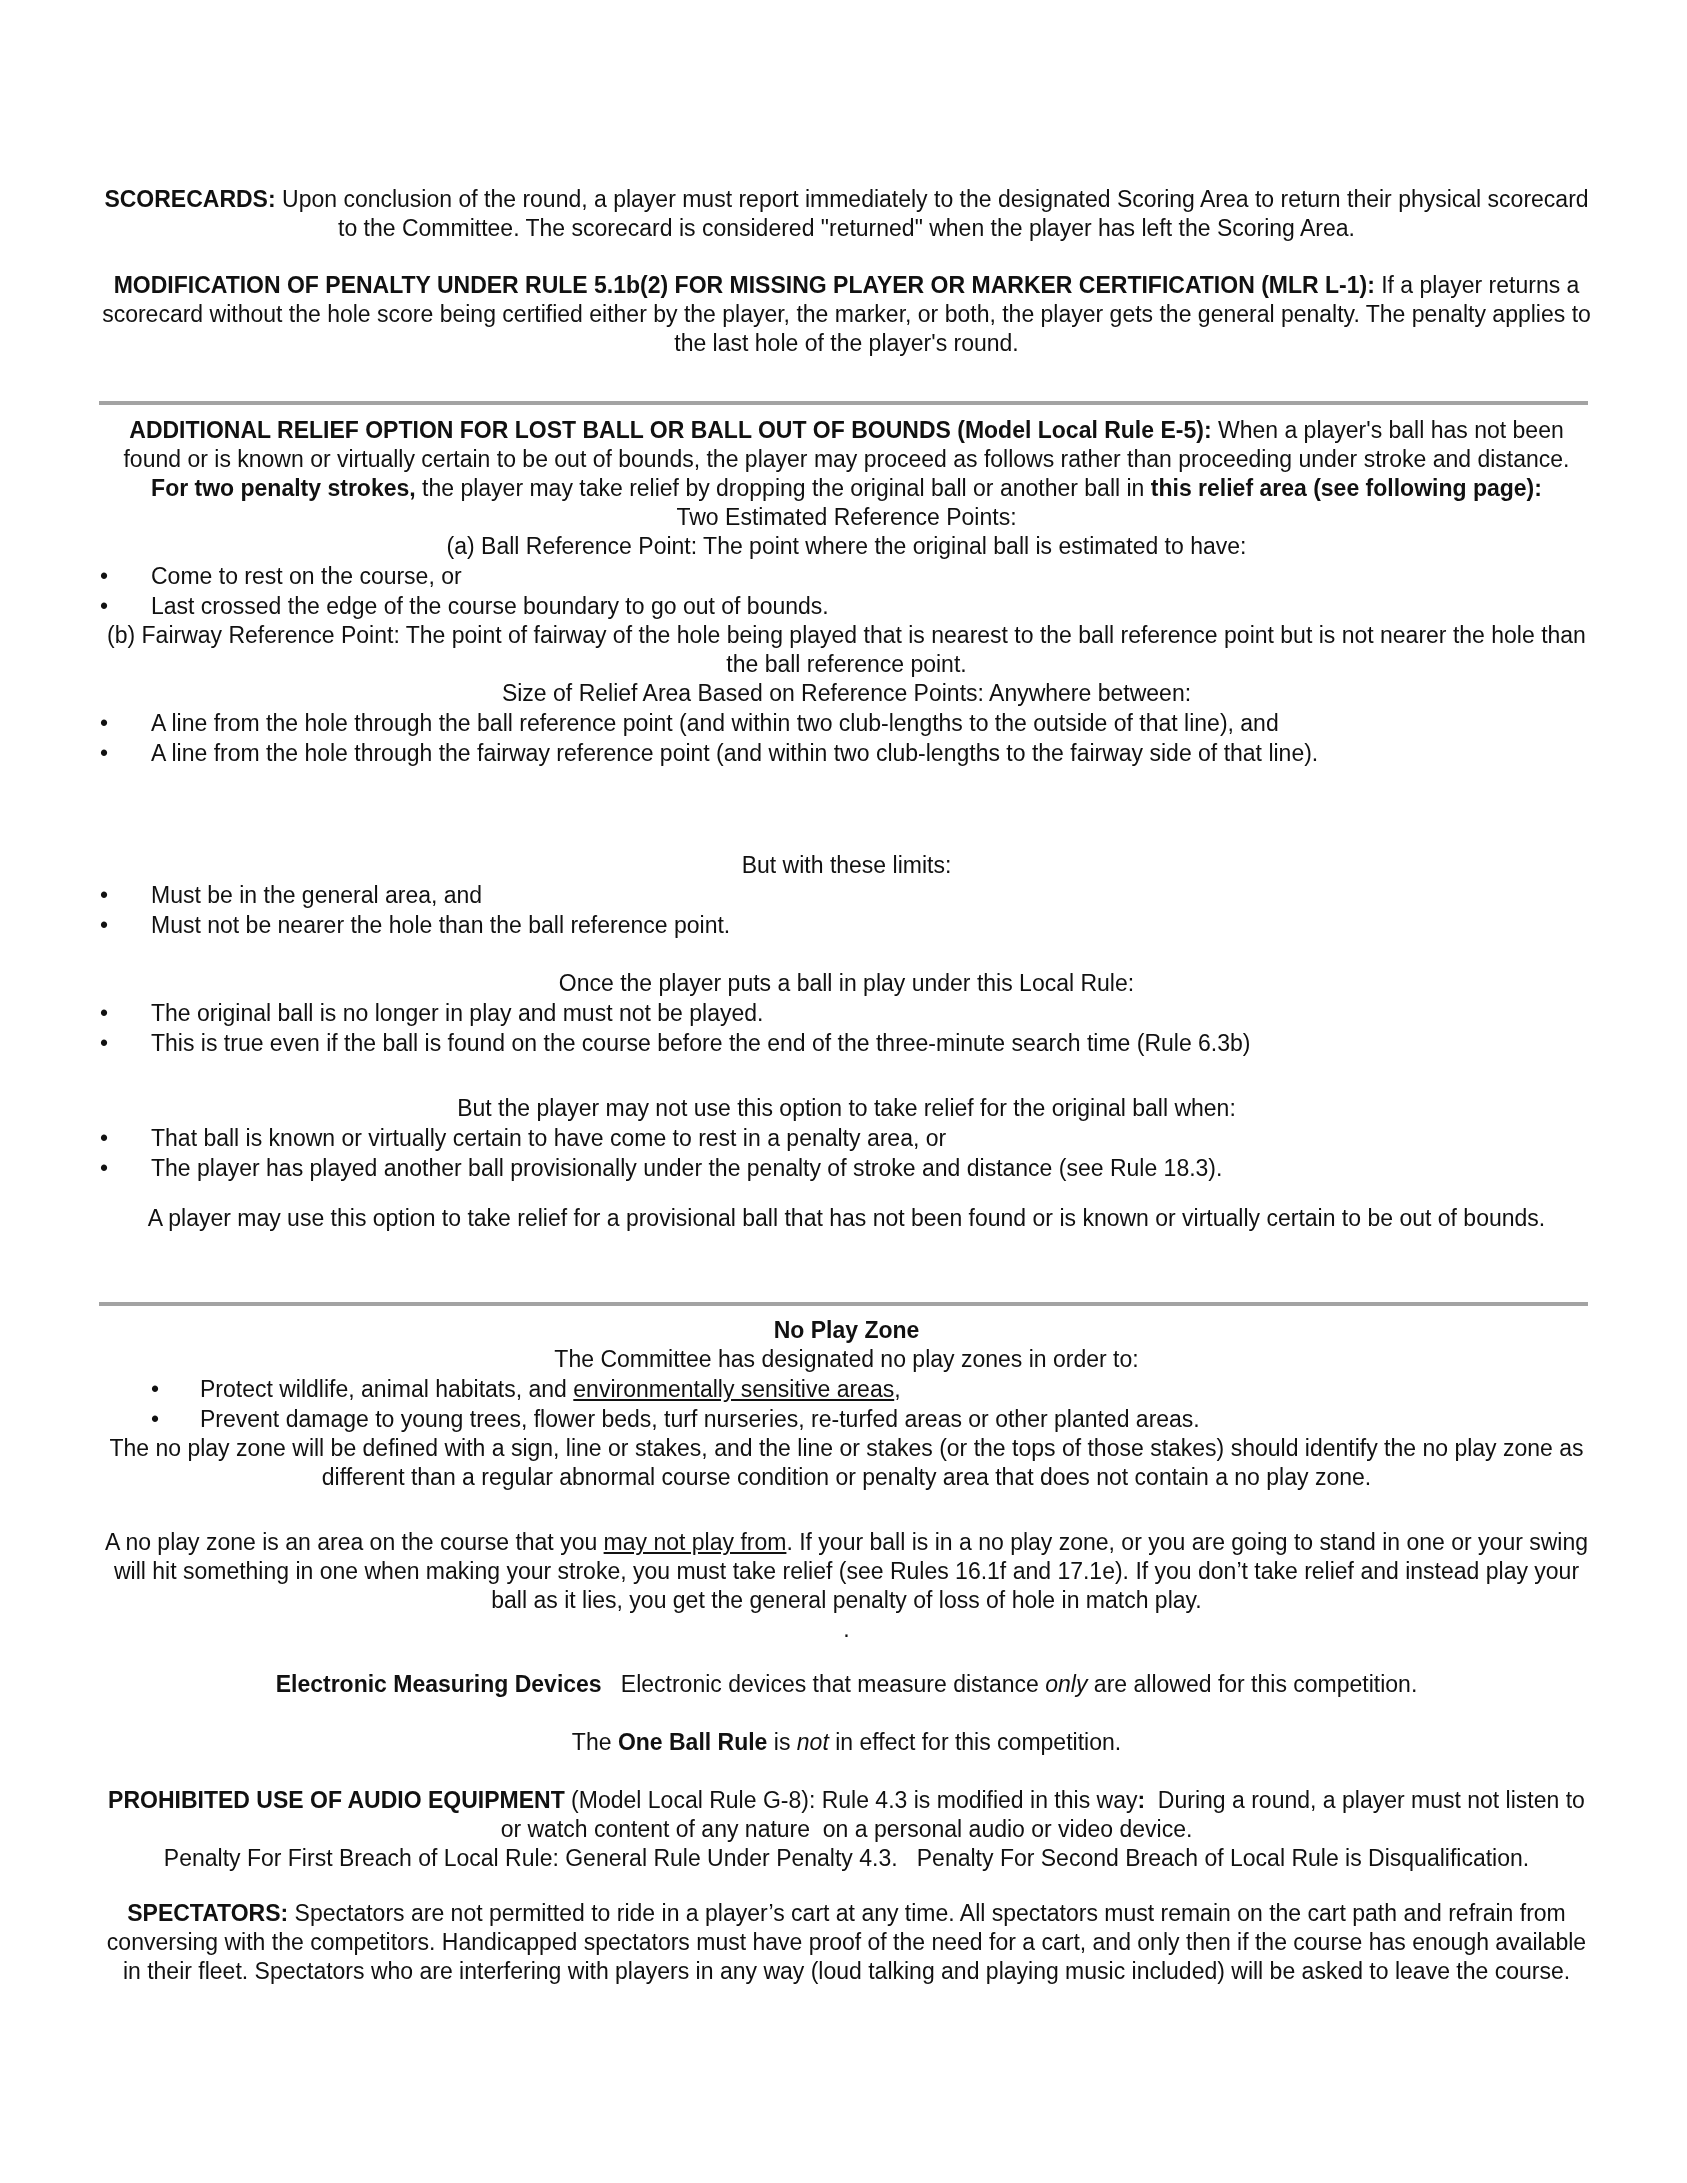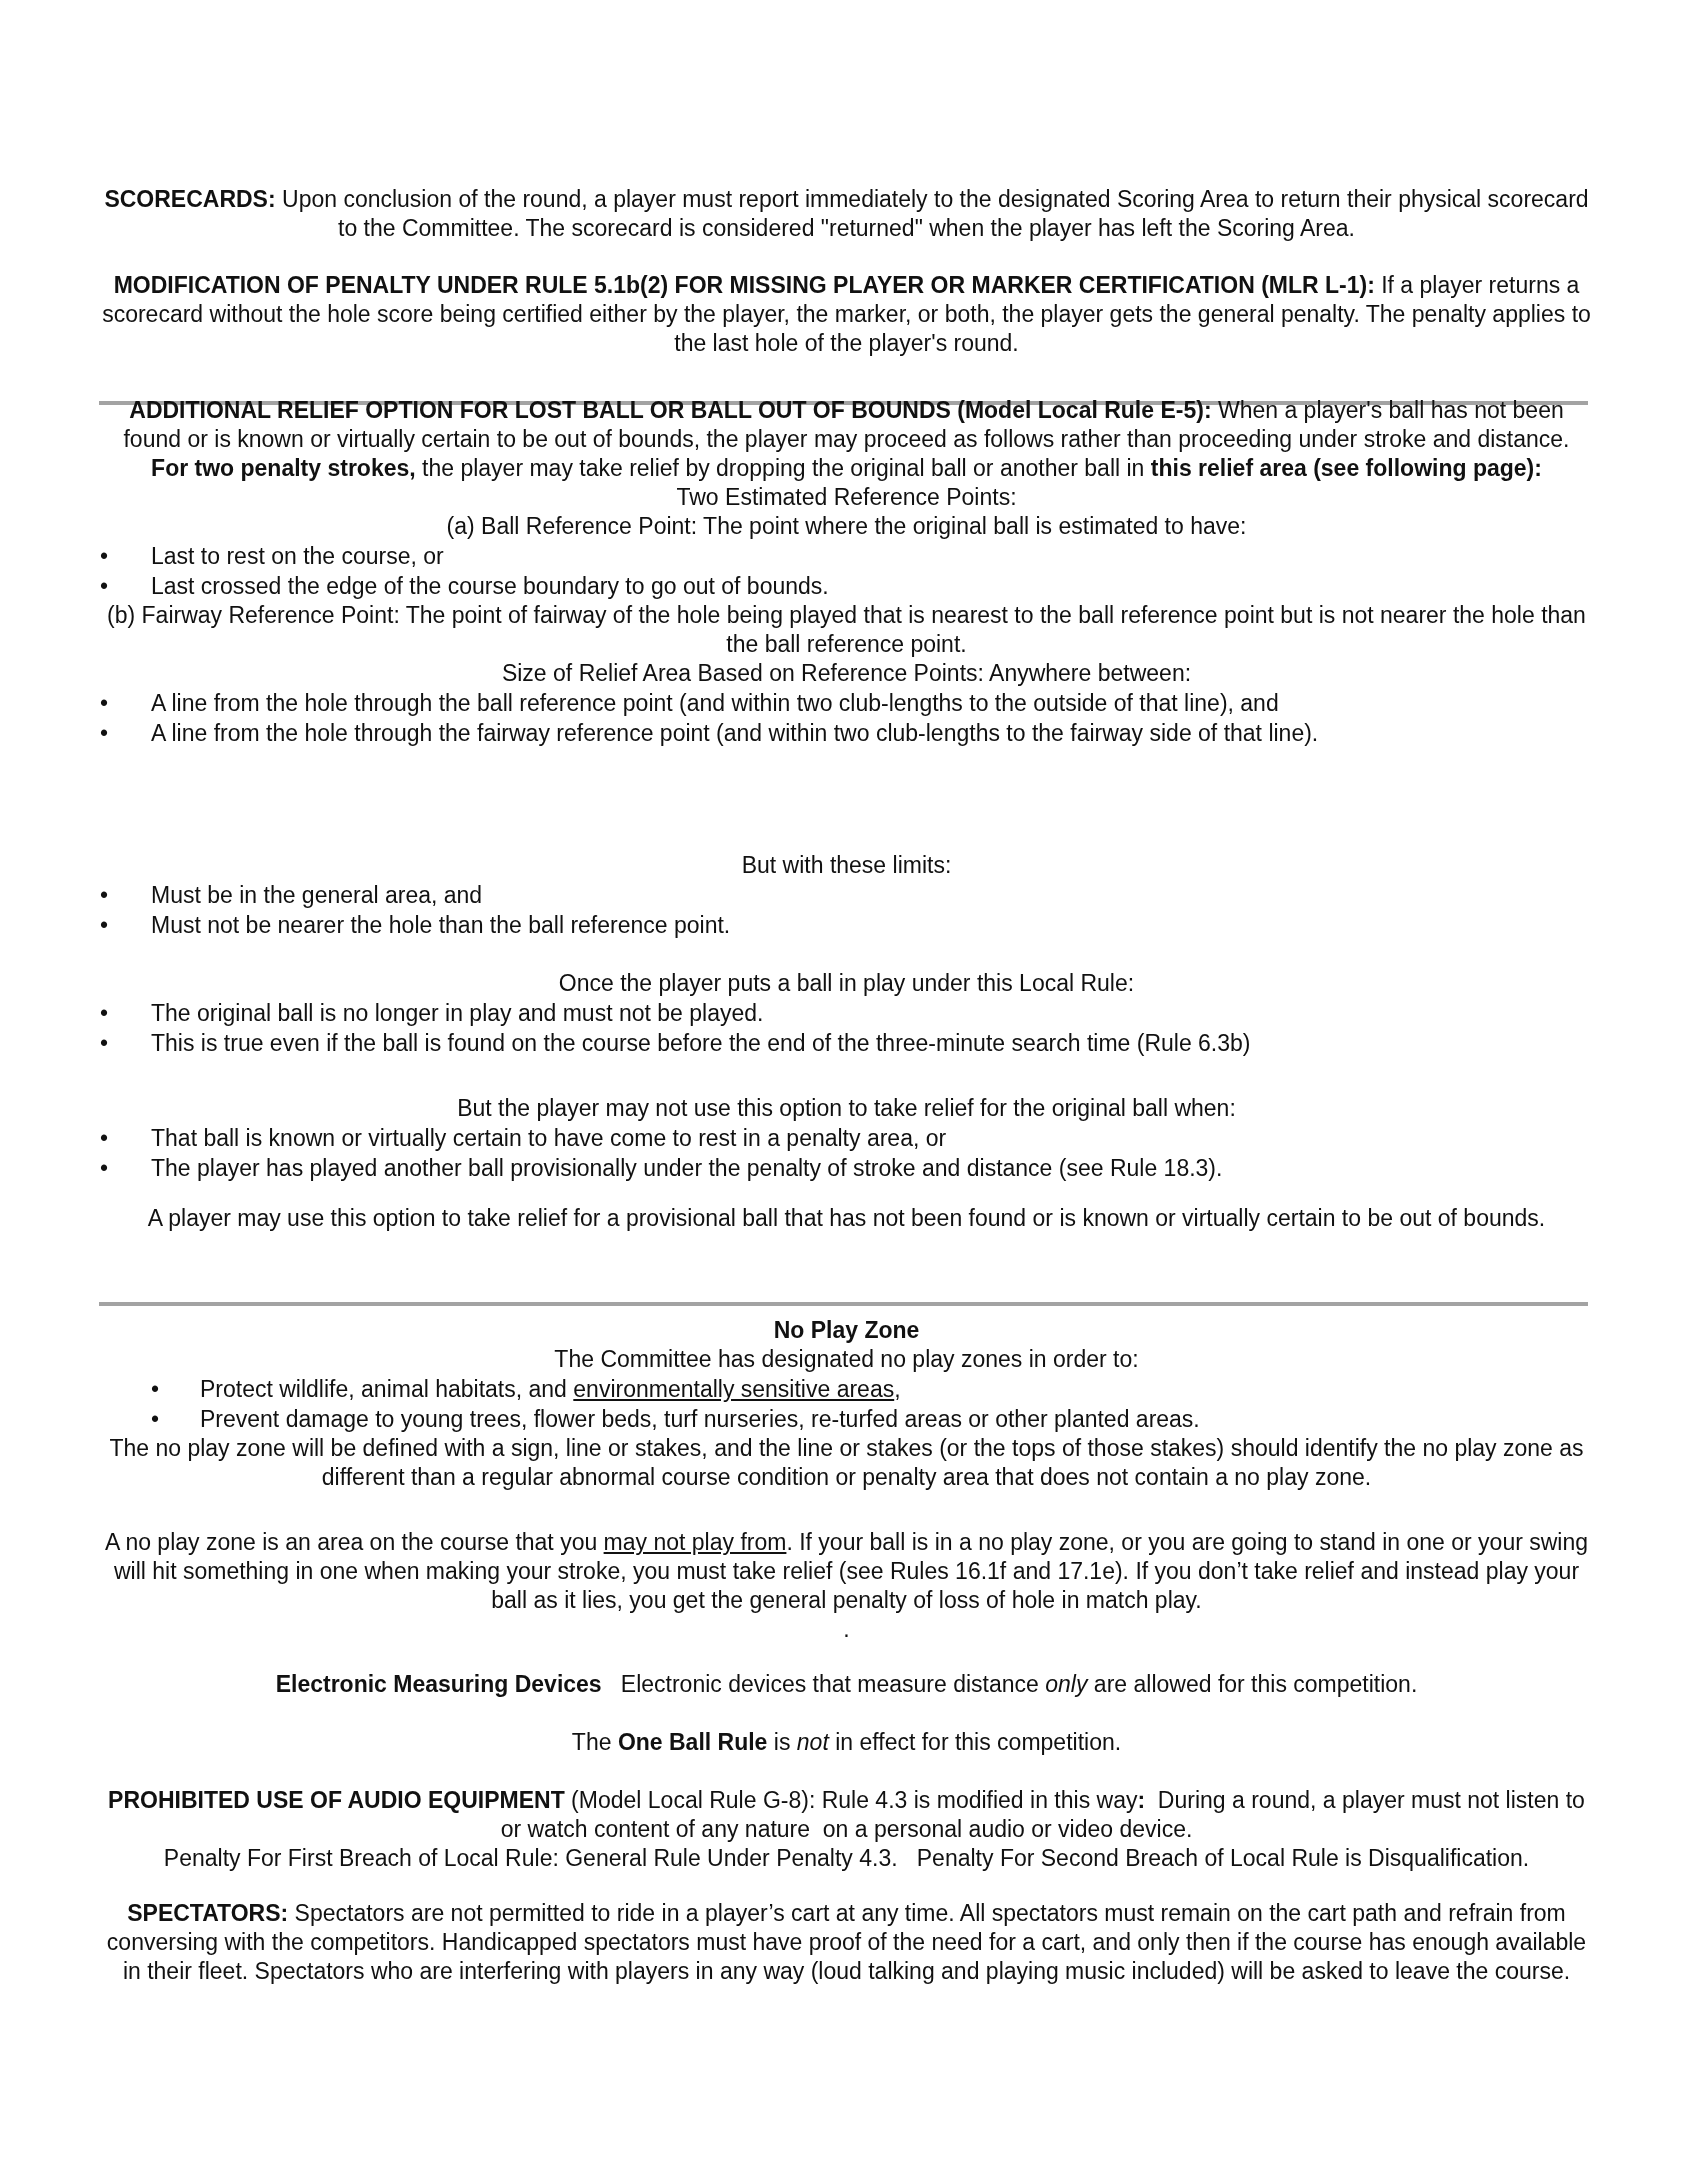--- a/index.html
+++ b/index.html
@@ -24,27 +24,27 @@
 <div class="blk" style="top:185px;">
   <p><span class="b">SCORECARDS:</span><span> Upon conclusion of the round, a player must report immediately to the designated Scoring Area to return their physical scorecard to the Committee.  The scorecard is considered "returned" when the player has left the Scoring Area.</span></p>
 </div>
 
 <div class="blk" style="top:271px;">
   <p><span class="b">MODIFICATION OF PENALTY UNDER RULE 5.1b(2) FOR MISSING PLAYER OR MARKER CERTIFICATION (MLR L-1):</span><span> If a player returns a scorecard without the hole score being certified either by the player, the marker, or both, the player gets the general penalty.  The penalty applies to the last hole of the player's round.</span></p>
 </div>
 
 <div class="sep" style="top:401px;"></div>
 
-<div class="blk" style="top:396px;">
+<div class="blk" style="top:416px;">
   <p><span class="b">ADDITIONAL RELIEF OPTION FOR LOST BALL OR BALL OUT OF BOUNDS (Model Local Rule E-5):</span><span> When a player's ball has not been found or is known or virtually certain to be out of bounds, the player may proceed as follows rather than proceeding under stroke and distance.</span></p>
   <p><span class="b">For two penalty strokes,</span><span> the player may take relief by dropping the original ball or another ball in </span><span class="b">this relief area (see following page):</span></p>
   <p>Two Estimated Reference Points:</p>
   <p>(a) Ball Reference Point: The point where the original ball is estimated to have:</p>
   <ul class="bl loose">
-    <li>Last to rest on the course, or</li>
+    <li>Come to rest on the course, or</li>
     <li>Last crossed the edge of the course boundary to go out of bounds.</li>
   </ul>
   <p>(b) Fairway Reference Point: The point of fairway of the hole being played that is nearest to the ball reference point but is not nearer the hole than the ball reference point.</p>
   <p>Size of Relief Area Based on Reference Points: Anywhere between:</p>
   <ul class="bl loose">
     <li>A line from the hole through the ball reference point (and within two club-lengths to the outside of that line), and</li>
     <li>A line from the hole through the fairway reference point (and within two club-lengths to the fairway side of that line).</li>
   </ul>
 </div>
 

